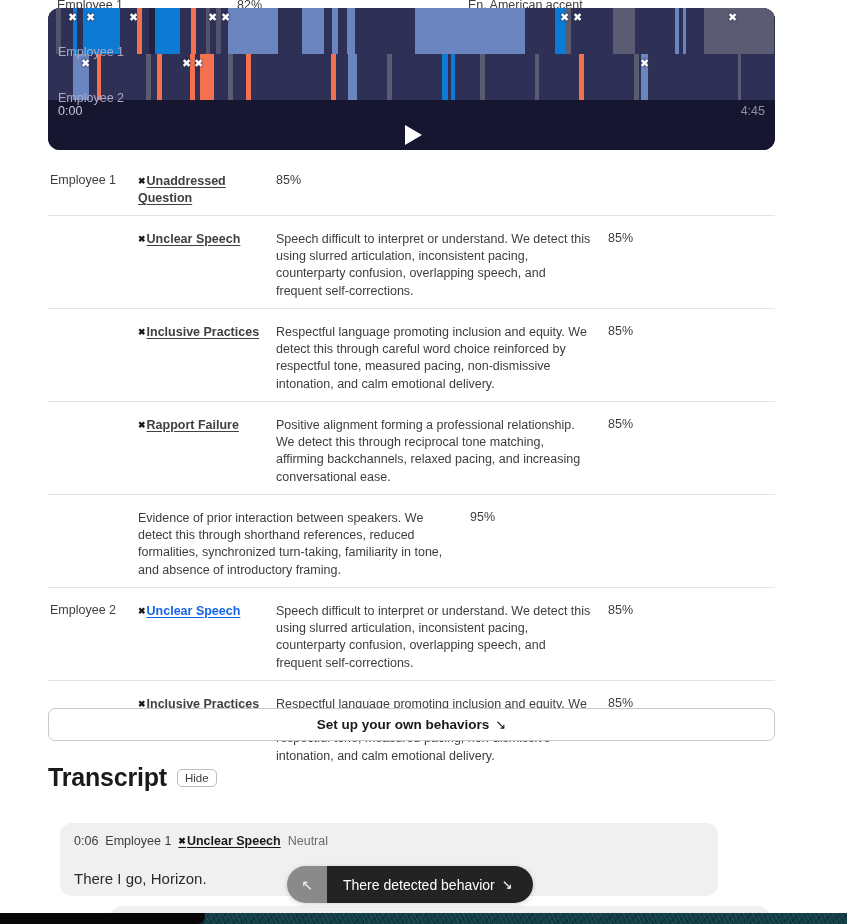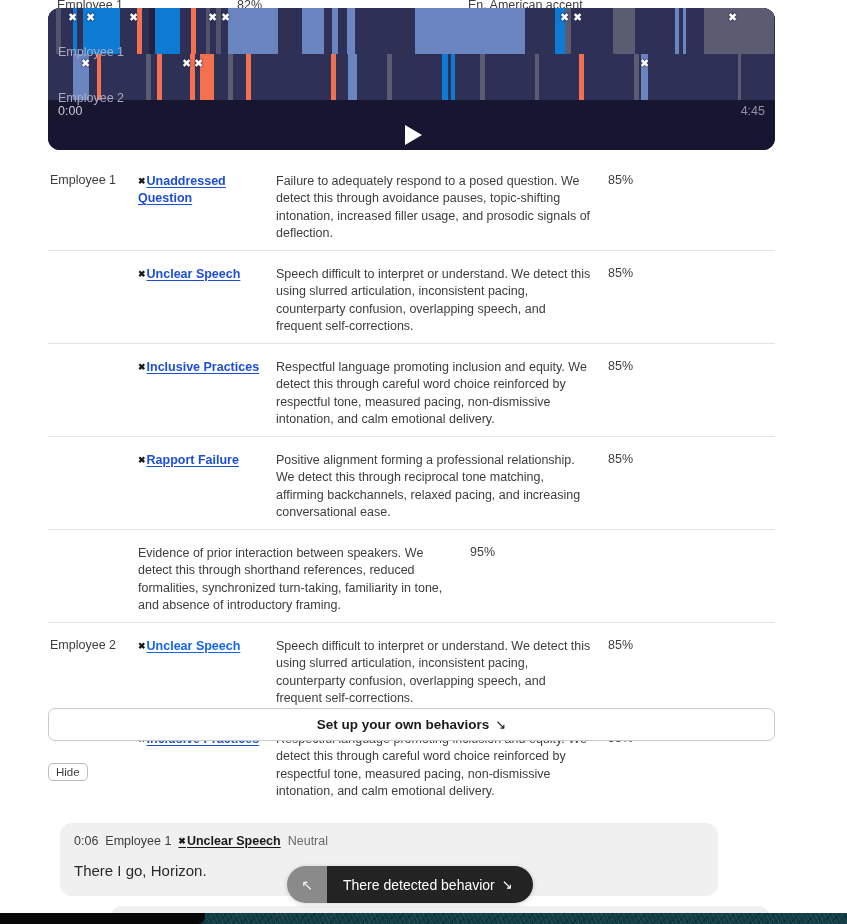--- a/index.html
+++ b/index.html
@@ -138,21 +138,21 @@
   }
   .c-name .bfly-i {
     font-size: 9px;
     vertical-align: 1px;
     margin-right: 1px;
     color: #1a1a1a;
   }
   .nm {
     text-decoration: underline;
     text-underline-offset: 2px;
-    color: #1d4ed8;
+    color: #404040;
     cursor: pointer;
   }
   .nm.link { color: #1565e8; }
   .c-desc {
     flex: 1 1 auto;
     font-size: 12.5px;
     color: #3d3d3d;
     line-height: 1.38;
     padding-top: 7px;
     padding-right: 14px;
@@ -231,21 +231,21 @@
   .tmeta .tbeh {
     font-weight: bold;
     color: #1a1a1a;
     text-decoration: underline;
     text-underline-offset: 2px;
     cursor: pointer;
   }
   .tmeta .tbeh .bfly-i { font-size: 9px; vertical-align: 1px; margin-right: 1px; }
   .tmeta .tsent { color: #6a6a6a; }
   .ttext {
-    margin-top: 14px;
+    margin-top: 22px;
     font-size: 15px;
     color: #2a2a2a;
   }
 
   .tcard2 {
     position: absolute;
     left: 110px; top: 906px;
     width: 660px; height: 40px;
     background: #f0f0f0;
     border-radius: 12px;
@@ -433,21 +433,20 @@
             </svg>
         </span>
       </button>
     </div>
   </div>
 
   <div class="btable" id="btable">
       <div class="brow first">
         <div class="c-emp">Employee 1</div>
         <div class="c-name"><span class="bfly-i">✖</span><span class="nm">Unaddressed Question</span></div>
-        <div class="c-desc">Failure to adequately respond to a posed question. We detect this through avoidance pauses, topic-shifting intonation, increased filler usage, and prosodic signals of deflection.</div>
         <div class="c-pct">85%</div>
       </div>
       <div class="brow">
         <div class="c-emp"></div>
         <div class="c-name"><span class="bfly-i">✖</span><span class="nm">Unclear Speech</span></div>
         <div class="c-desc">Speech difficult to interpret or understand. We detect this using slurred articulation, inconsistent pacing, counterparty confusion, overlapping speech, and frequent self-corrections.</div>
         <div class="c-pct">85%</div>
       </div>
       <div class="brow">
         <div class="c-emp"></div>
@@ -479,20 +478,21 @@
         <div class="c-pct">85%</div>
       </div>
     </div>
 
   <button class="setupbtn">
     <span>Set up your own behaviors</span>
     <span class="arr">↘</span>
   </button>
 
   <div class="tsect">
+    <h2>Transcript</h2>
     <button class="hidebtn">Hide</button>
   </div>
 
   <div class="tcard">
     <div class="tmeta">
       <span>0:06</span>
       <span>Employee 1</span>
       <span class="tbeh"><span class="bfly-i">✖</span><span>Unclear Speech</span></span>
       <span class="tsent">Neutral</span>
     </div>

